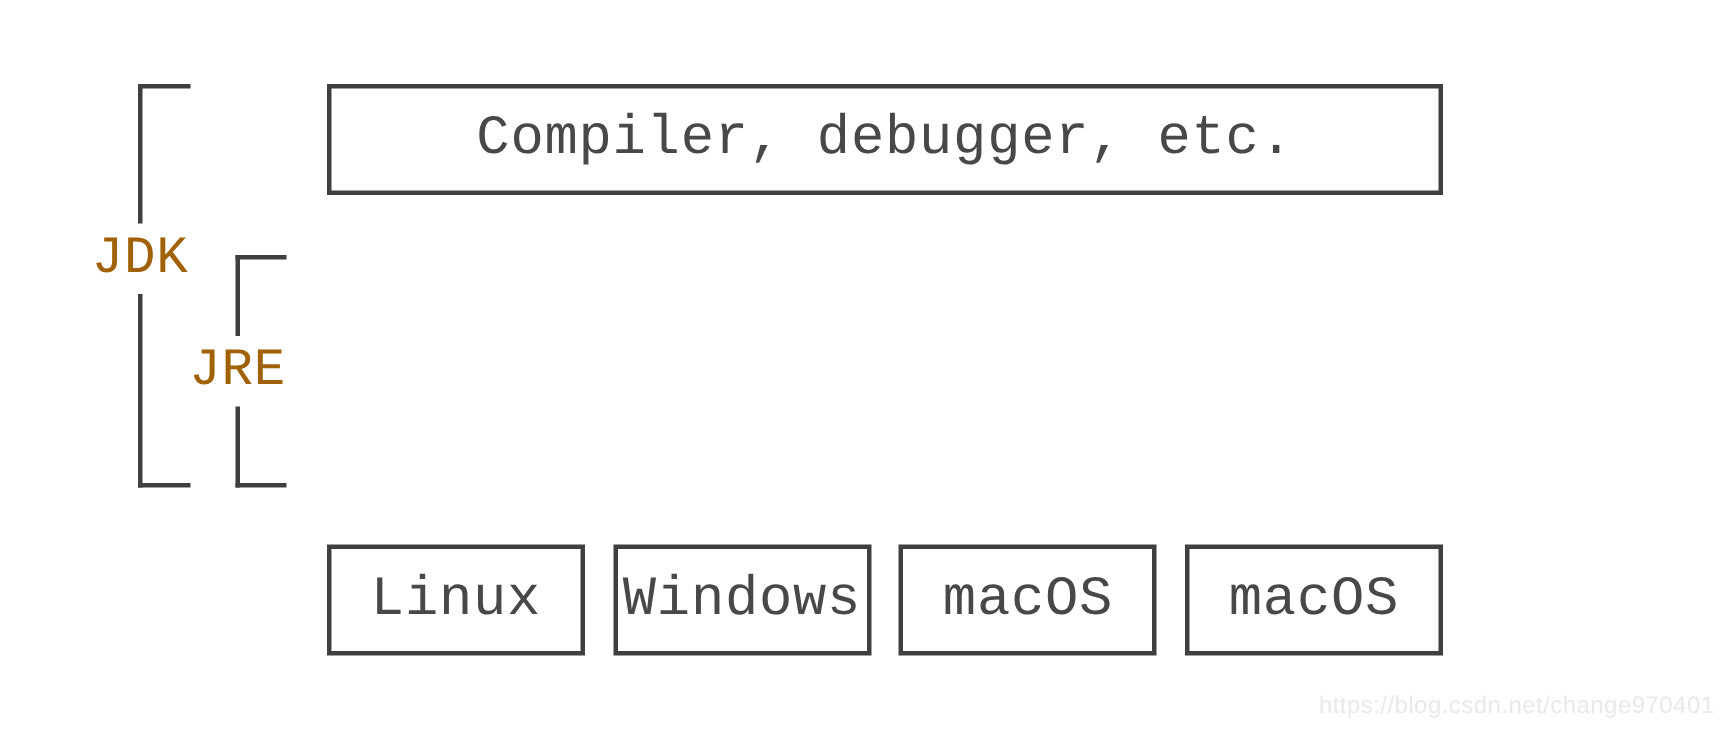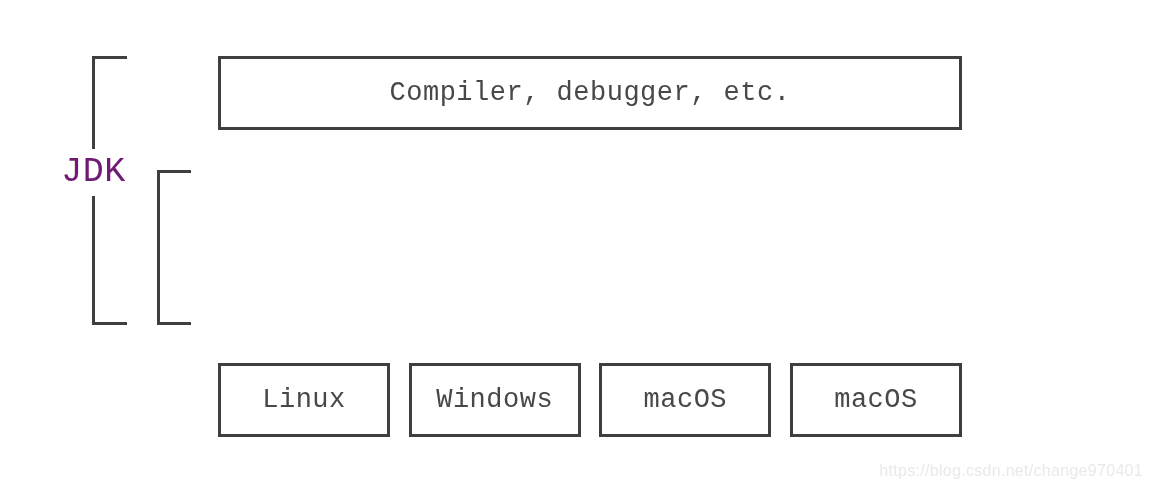--- a/index.html
+++ b/index.html
@@ -17,21 +17,21 @@
   }
 
   
   .box-style {
     box-sizing: border-box;
     border: 3px solid #3f3f41;
     display: flex;
     align-items: center;
     justify-content: center;
     color: #48484b;
-    font-size: 27px;
+    font-size: 37px;
     letter-spacing: 0.5px;
     white-space: nowrap;
     background-color: #ffffff;
     
     background-image:
       repeating-linear-gradient(90deg,  rgba(255,255,255,0) 0 16px, rgba(255,255,255,0.55) 16px 19px),
       repeating-linear-gradient(90deg,  rgba(255,255,255,0) 0 16px, rgba(255,255,255,0.55) 16px 19px),
       repeating-linear-gradient(180deg, rgba(255,255,255,0) 0 33px, rgba(255,255,255,0.55) 33px 36px),
       repeating-linear-gradient(180deg, rgba(255,255,255,0) 0 33px, rgba(255,255,255,0.55) 33px 36px);
     background-origin: border-box;
@@ -75,21 +75,21 @@
     left: 0; bottom: 0;
     width: 100%; height: 3px;
     background: #3f3f41;
   }
   .bracket-label {
     position: absolute;
     left: 1.5px;
     transform: translateX(-50%);
     background: #ffffff;
     padding: 6px 0;
-    color: #701a75;
+    color: #a16207;
     font-size: 35px;
     letter-spacing: 0.5px;
     line-height: 1;
     white-space: nowrap;
   }
   .bracket-jdk { left: 92px;  top: 56px;  width: 35px; height: 269px; }
   .bracket-jdk .bracket-label { top: 93px; }
   .bracket-jre { left: 157px; top: 170px; width: 34px; height: 155px; }
   .bracket-jre .bracket-label { top: 54px; }
 
@@ -113,20 +113,21 @@
     <div class="tick-top"></div>
     <div class="vline"></div>
     <div class="tick-bottom"></div>
     <span class="bracket-label">JDK</span>
   </div>
 
   <div class="bracket bracket-jre">
     <div class="tick-top"></div>
     <div class="vline"></div>
     <div class="tick-bottom"></div>
+    <span class="bracket-label">JRE</span>
   </div>
 
   <div class="box-style abs box-compiler">
     <span>Compiler, debugger, etc.</span>
   </div>
 
 
   <div class="platform-row">
     <div class="box-style platform-box">
       <span>Linux</span>

